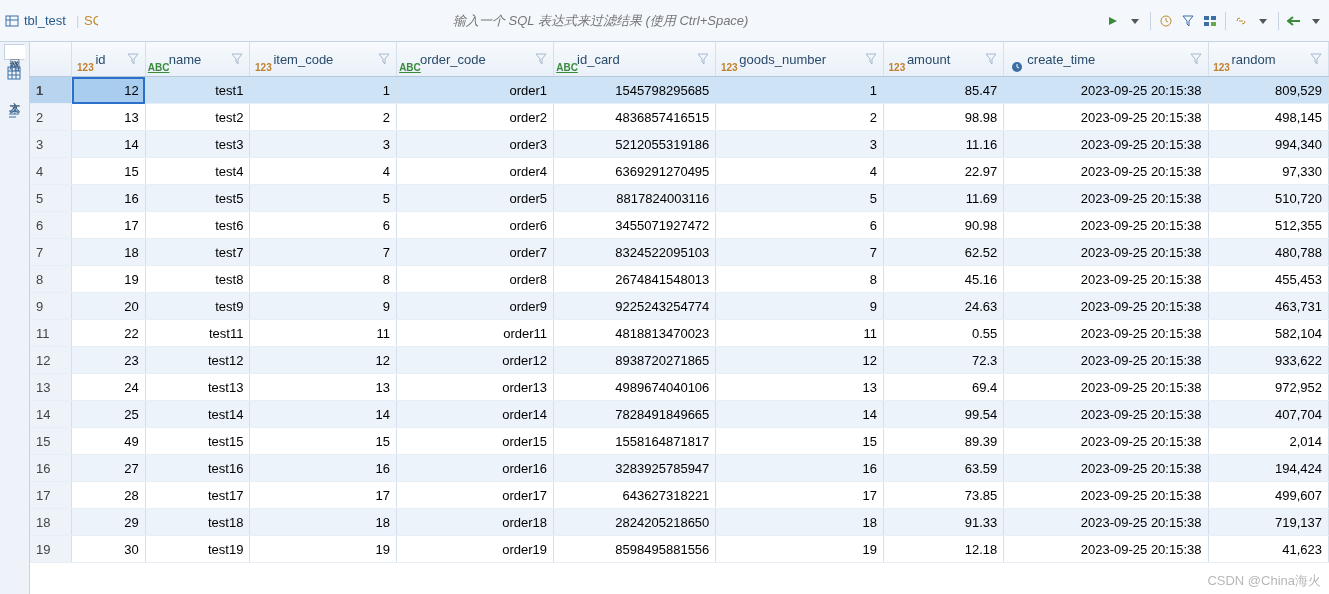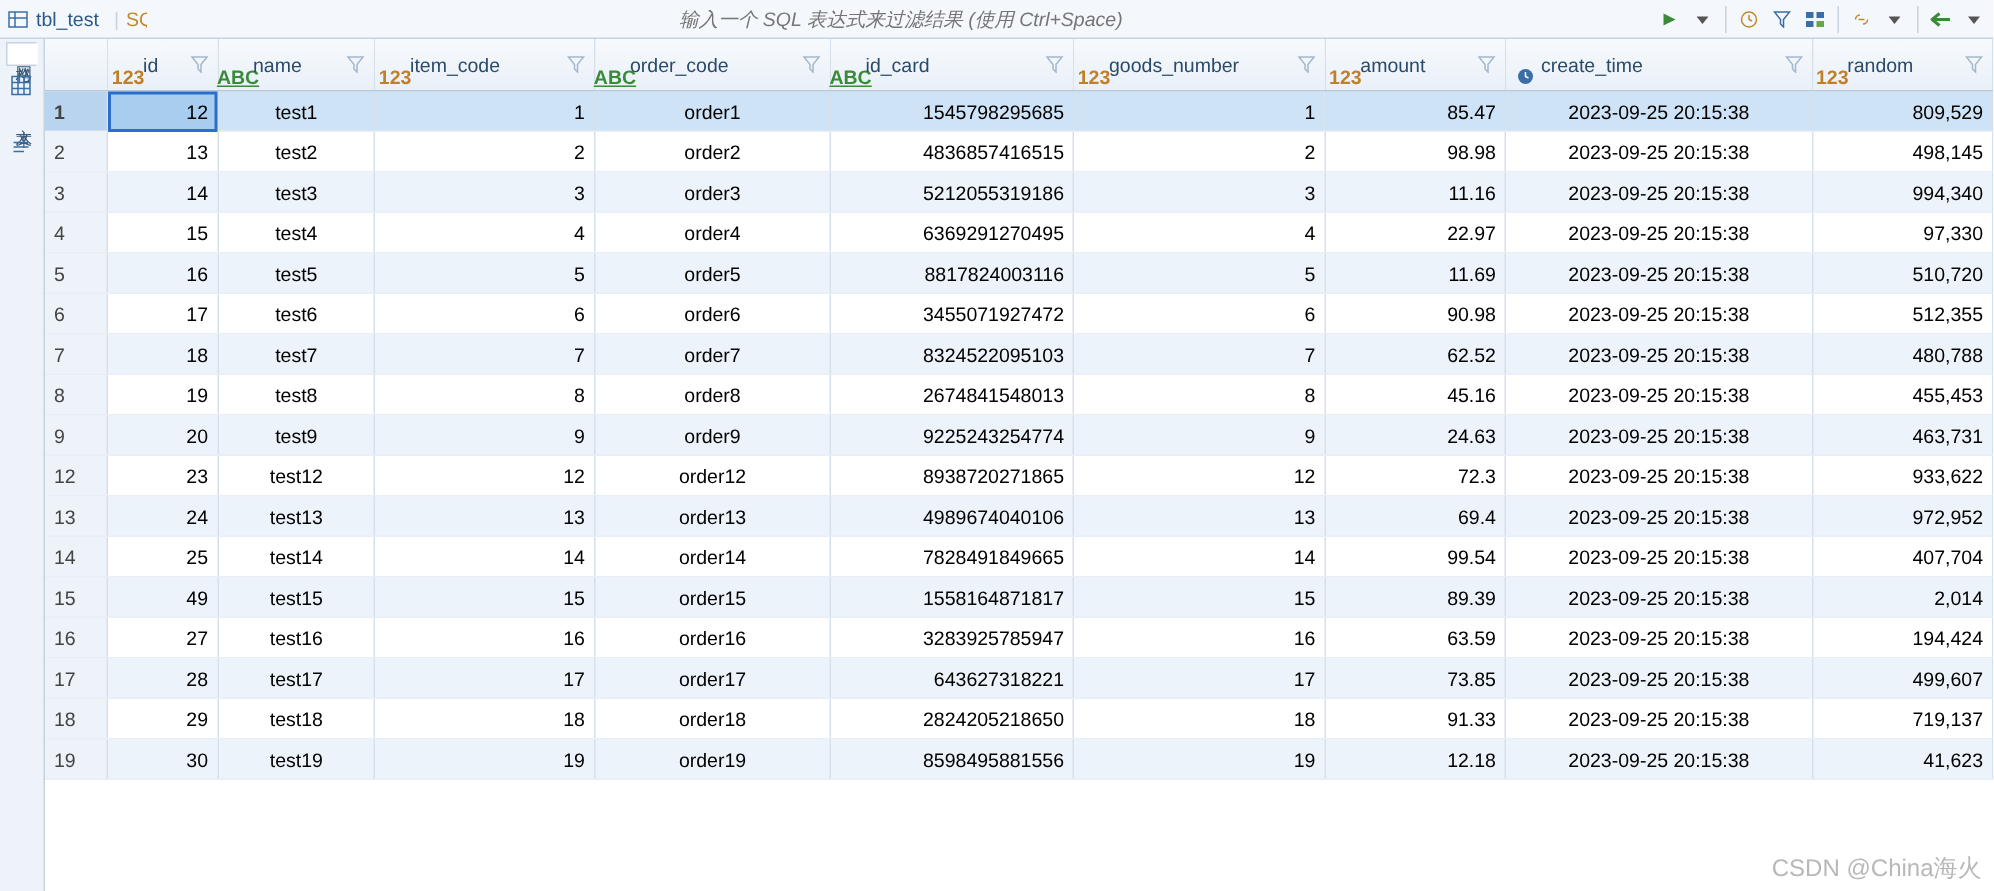--- a/index.html
+++ b/index.html
@@ -1,53 +1,53 @@
 <!DOCTYPE html>
 <html><head>
 <meta charset="utf-8">
 <style>
 * { margin: 0; padding: 0; box-sizing: border-box; font-family: "Segoe UI", Tahoma, sans-serif; font-size: 13px; }
 body { background: #fff; width: 1329px; height: 594px; overflow: hidden; position: relative; }
 
-.topbar { display: flex; align-items: center; height: 26px; border-bottom: 1px solid #c5d3e2; background: #f4f8fc; padding: 0 4px; }
+.topbar { display: flex; align-items: center; height: 42px; border-bottom: 1px solid #c5d3e2; background: #f4f8fc; padding: 0 4px; }
 .topbar .ico { width: 16px; height: 16px; margin-right: 4px; display: inline-flex; align-items: center; justify-content: center; }
 .table-name { color: #2a5a8a; font-weight: normal; margin-right: 6px; }
 .filter-input-wrap { flex: 1; display: flex; align-items: center; }
 .filter-input { flex: 1; border: none; background: transparent; font-style: italic; color: #888; outline: none; padding: 2px 4px; text-align: center; }
 .top-right { display: flex; align-items: center; gap: 4px; margin-left: 6px; }
 .top-right .tbtn { width: 18px; height: 18px; display: flex; align-items: center; justify-content: center; color: #3a6ea5; cursor: pointer; }
 .top-right .sep { width: 1px; height: 18px; background: #c5d3e2; margin: 0 2px; }
 
 .main { display: flex; height: calc(100% - 26px); }
 .leftbar { width: 30px; background: #eef3f9; border-right: 1px solid #c5d3e2; display: flex; flex-direction: column; align-items: center; padding-top: 2px; }
 .ltab { writing-mode: vertical-rl; text-orientation: upright; font-size: 11px; color: #3a5a7a; padding: 6px 2px; cursor: pointer; border: 1px solid transparent; margin-bottom: 2px; letter-spacing: 1px; }
 .ltab.active { background: #fff; border-color: #c5d3e2; border-right-color: #fff; }
 .lico { width: 16px; height: 16px; margin: 4px 0; }
 
 .grid-wrap { flex: 1; overflow: hidden; }
 table { border-collapse: collapse; width: 100%; }
 th, td { border-right: 1px solid #d6e0eb; border-bottom: 1px solid #e8eef5; padding: 2px 6px; height: 27px; white-space: nowrap; }
 thead th { background: linear-gradient(#f7fafd,#e9f0f8); color: #2a4a6a; font-weight: normal; position: relative; text-align: left; border-bottom: 1px solid #b8c8da; }
 thead th .hwrap { display: flex; align-items: center; gap: 3px; }
-thead th .htype { width: 14px; height: 14px; display: inline-flex; align-items: center; justify-content: center; font-size: 13px; margin-top: 16px; }
+thead th .htype { width: 14px; height: 14px; display: inline-flex; align-items: center; justify-content: center; font-size: 10px; margin-top: 16px; }
 thead th .filter-ic { margin-left: auto; width: 12px; height: 12px; opacity: .5; }
 .rownum-head { width: 40px; background: linear-gradient(#f7fafd,#e9f0f8); }
 .rownum { background: #eef3f9; color: #444; text-align: left; width: 40px; font-size: 13px; }
 tbody tr:nth-child(odd) td:not(.rownum) { background: #edf3fa; }
 tbody tr:nth-child(even) td:not(.rownum) { background: #fff; }
 tbody tr.selected td:not(.rownum) { background: #cfe3f7; }
 tbody tr.selected .rownum { background: #b8d4ef; font-weight: bold; }
 td.cell-num { text-align: right; }
-td.cell-txt { text-align: center; }
+td.cell-txt { text-align: right; }
 td.selected-cell { outline: 2px solid #2a6fc9; outline-offset: -2px; background: #a8cdef !important; }
 .t123 { color: #c07f2a; font-weight: bold; }
 .tabc { color: #3a8a3a; font-weight: bold; text-decoration: underline; }
 .tclk { color: #2a6fc9; }
 
-.watermark { position: absolute; right: 8px; bottom: 4px; color: #b8b8b8; font-size: 16px; pointer-events: none; }
+.watermark { position: absolute; right: 8px; bottom: 4px; color: #b8b8b8; font-size: 13px; pointer-events: none; }
 </style>
 </head>
 <body>
 
 <div class="topbar">
   <span class="ico">
     <svg width="14" height="14" viewBox="0 0 14 14">
         <rect x="1" y="2" width="12" height="10" fill="none" stroke="#3a6ea5"></rect>
         <line x1="1" y1="6" x2="13" y2="6" stroke="#3a6ea5"></line>
         <line x1="5" y1="2" x2="5" y2="12" stroke="#3a6ea5"></line>
@@ -334,20 +334,32 @@
             <td class="cell-txt ">test9</td>
             <td class="cell-num ">9</td>
             <td class="cell-txt ">order9</td>
             <td class="cell-num ">9225243254774</td>
             <td class="cell-num ">9</td>
             <td class="cell-num ">24.63</td>
             <td class="cell-txt ">2023-09-25 20:15:38</td>
             <td class="cell-num ">463,731</td>
           </tr>
           <tr class="">
+            <td class="rownum">11</td>
+            <td class="cell-num ">22</td>
+            <td class="cell-txt ">test11</td>
+            <td class="cell-num ">11</td>
+            <td class="cell-txt ">order11</td>
+            <td class="cell-num ">4818813470023</td>
+            <td class="cell-num ">11</td>
+            <td class="cell-num ">0.55</td>
+            <td class="cell-txt ">2023-09-25 20:15:38</td>
+            <td class="cell-num ">582,104</td>
+          </tr>
+          <tr class="">
             <td class="rownum">12</td>
             <td class="cell-num ">23</td>
             <td class="cell-txt ">test12</td>
             <td class="cell-num ">12</td>
             <td class="cell-txt ">order12</td>
             <td class="cell-num ">8938720271865</td>
             <td class="cell-num ">12</td>
             <td class="cell-num ">72.3</td>
             <td class="cell-txt ">2023-09-25 20:15:38</td>
             <td class="cell-num ">933,622</td>

